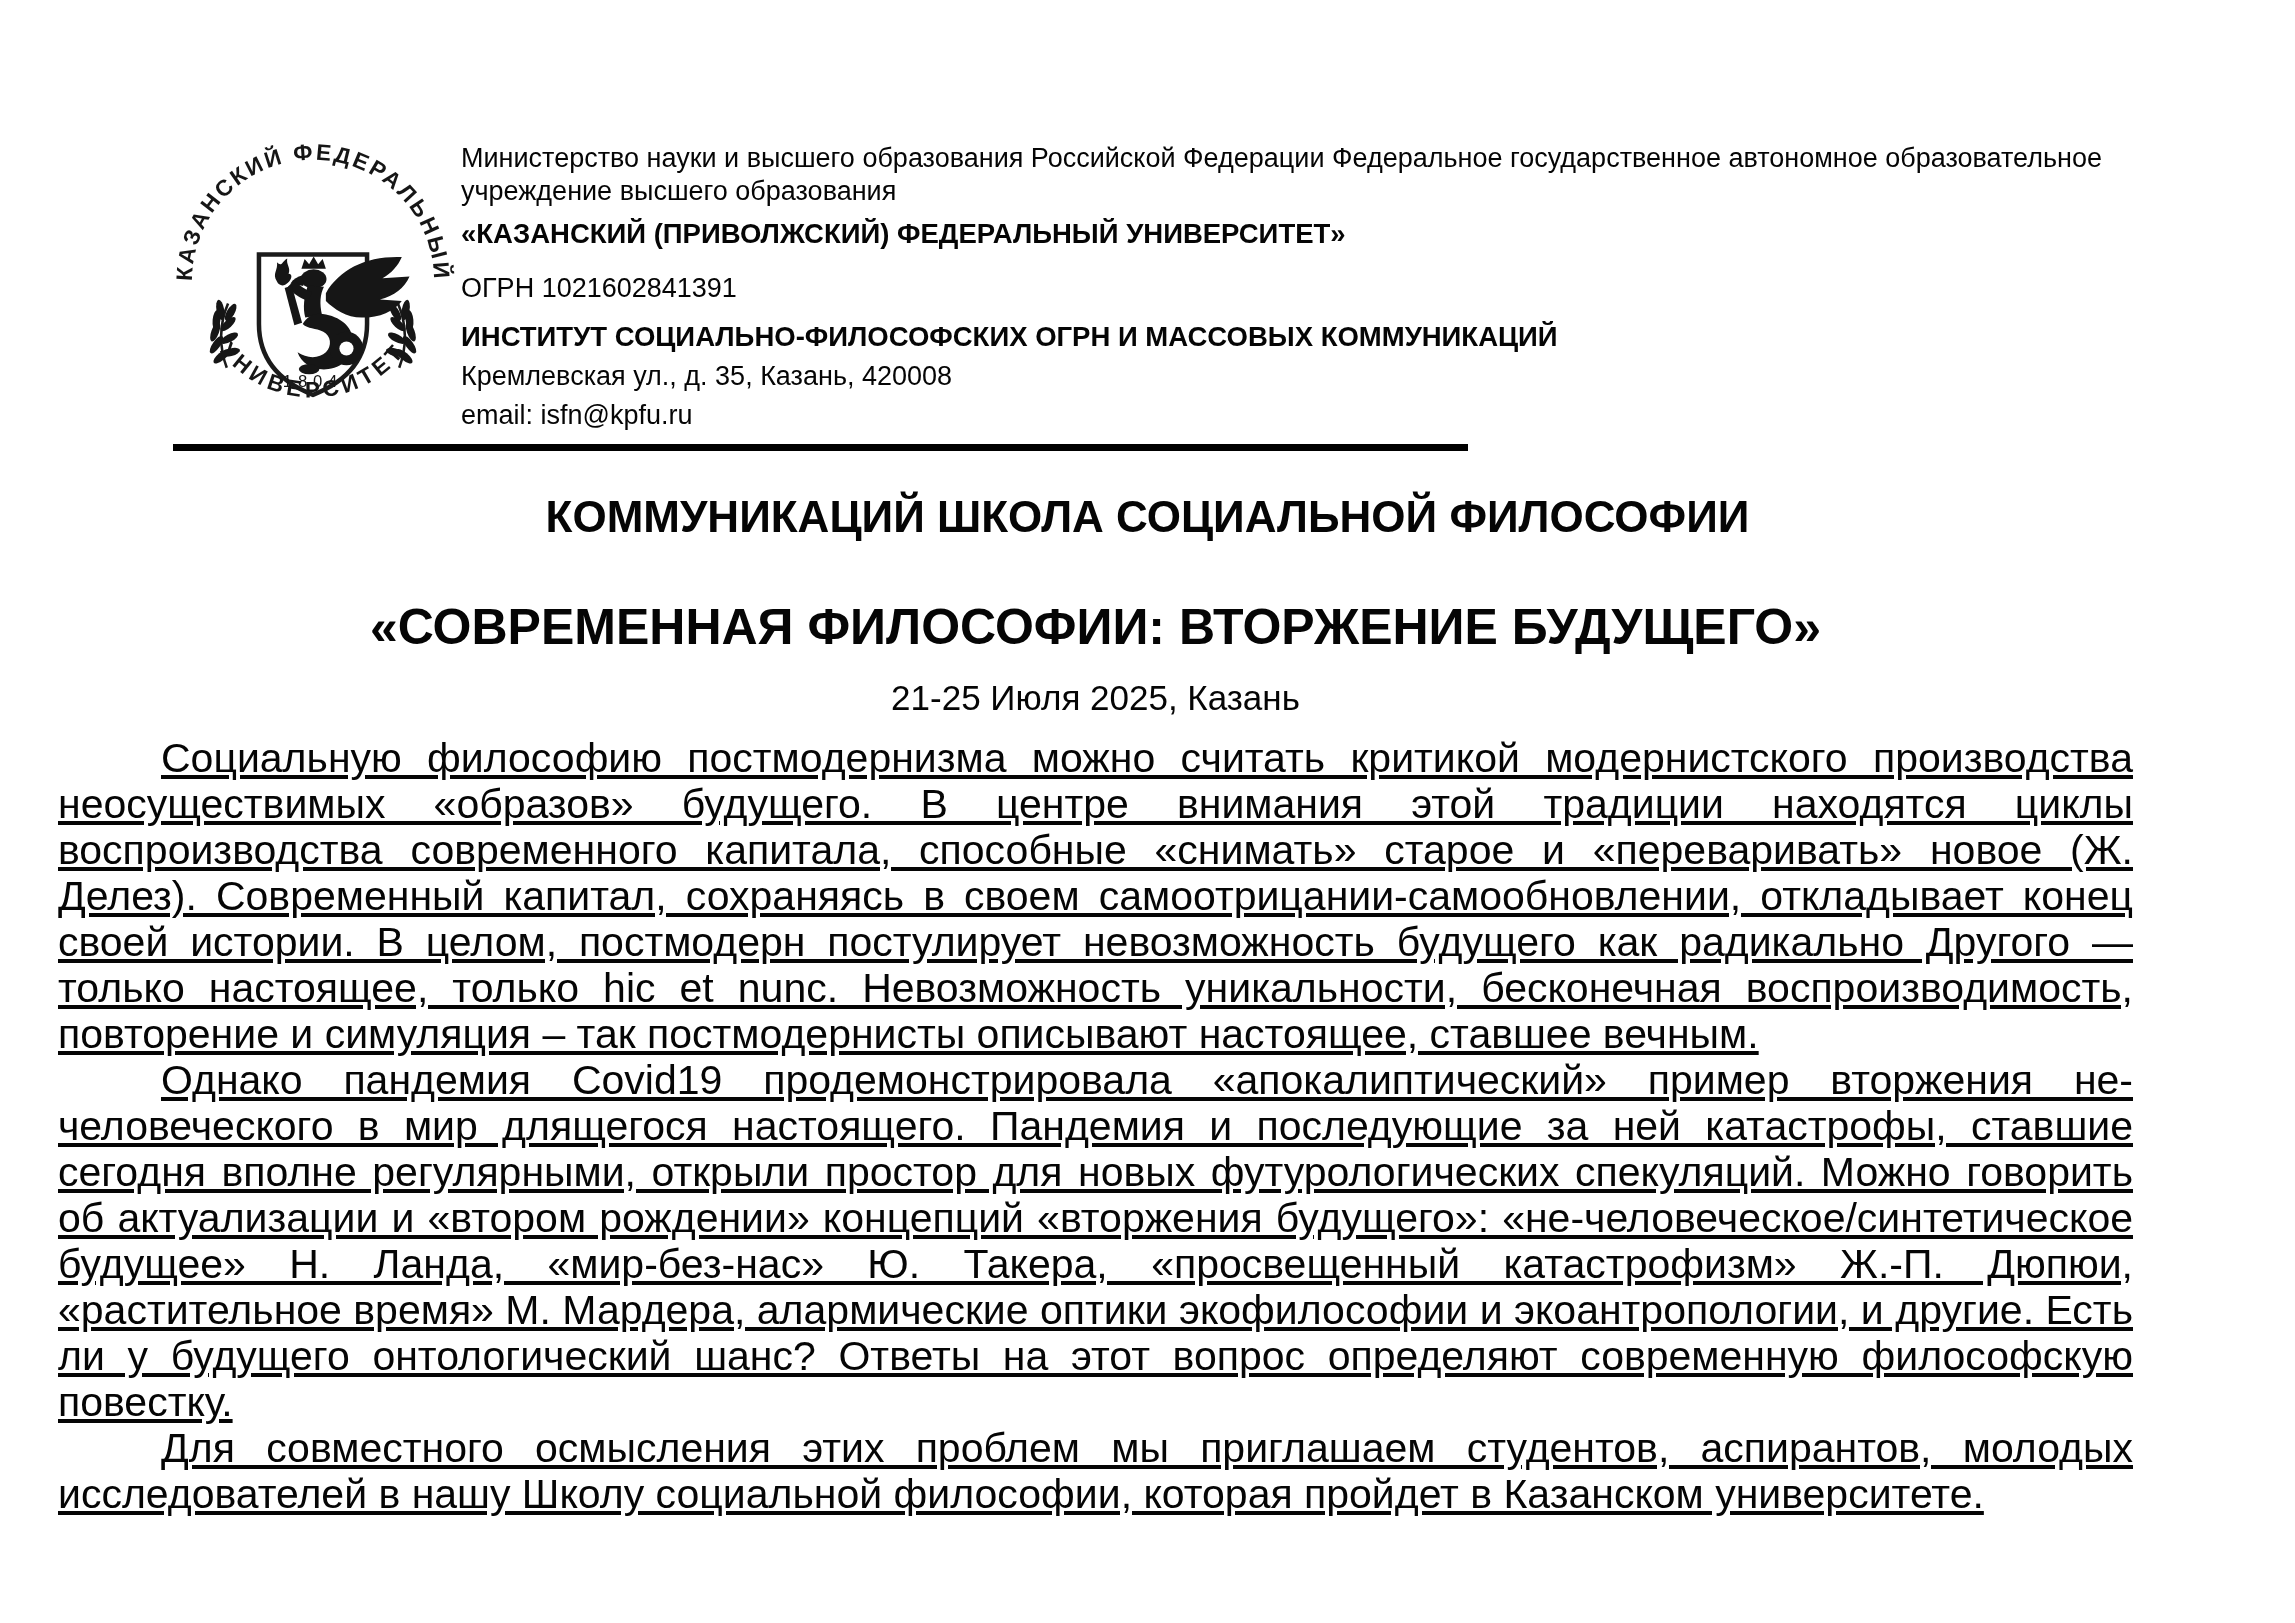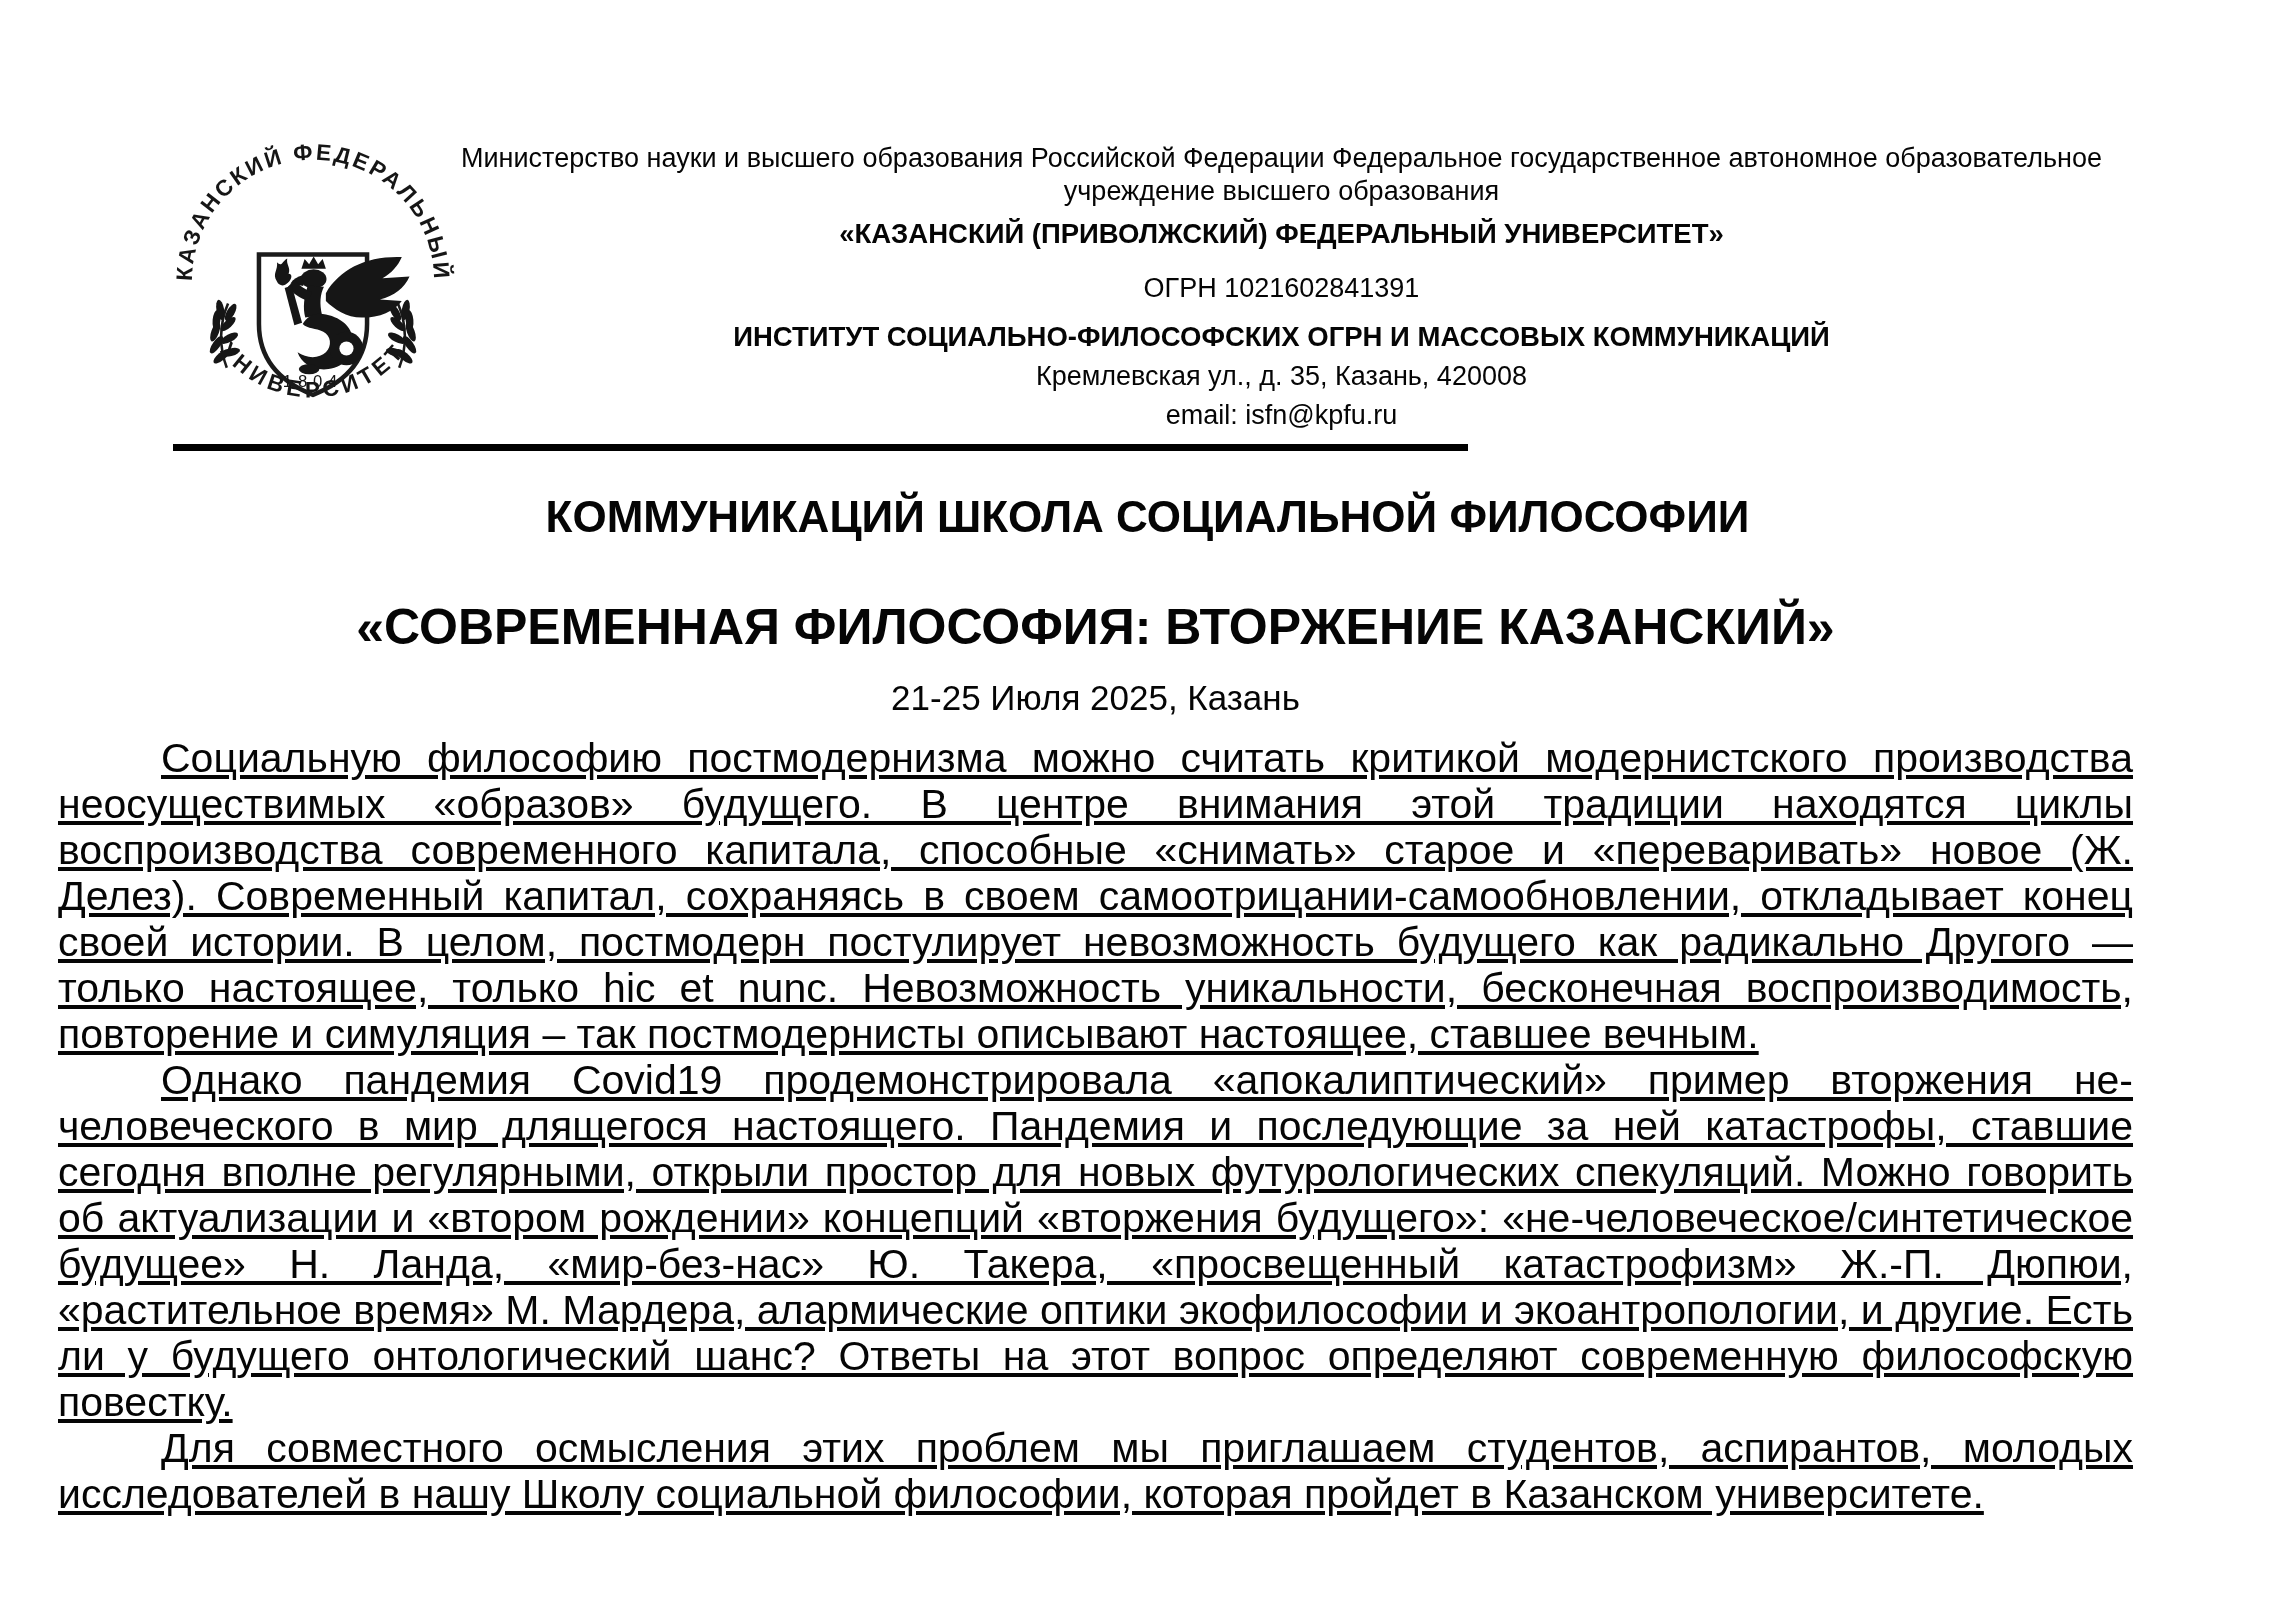--- a/index.html
+++ b/index.html
@@ -9,21 +9,21 @@
     color: #050505;
     font-family: "Liberation Sans", "DejaVu Sans", sans-serif;
     overflow: hidden;
     position: relative;
   }
   .page { width: 2295px; height: 1624px; position: relative; }
 
   
   .header { display: flex; align-items: flex-start; padding: 131px 196px 0 165px; }
   .emblem { width: 296px; height: 296px; flex: 0 0 auto; }
-  .header-text { flex: 1 1 auto; text-align: center; padding-top: 10.5px; }
+  .header-text { flex: 1 1 auto; padding-top: 10.5px; }
   .h-line   { font-size: 27px; line-height: 33px; white-space: nowrap; }
   .h-univ   { font-size: 27.5px; font-weight: bold; margin-top: 10.5px; white-space: nowrap; }
   .h-ogrn   { font-size: 27px; margin-top: 23px; white-space: nowrap; }
   .h-inst   { font-size: 27.5px; font-weight: bold; margin-top: 17px; white-space: nowrap; }
   .h-addr, .h-tel, .h-mail { font-size: 27px; margin-top: 7.9px; white-space: nowrap; }
 
   
   .rule { margin: 13px 0 0 173px; width: 1295px; height: 7.2px; background: #000; }
 
   
@@ -121,21 +121,21 @@
       <div class="h-addr">Кремлевская ул., д. 35, Казань, 420008</div>
       <div class="h-mail">email: isfn@kpfu.ru</div>
     </div>
   </div>
 
   <div class="rule"></div>
 
   <div class="school-title">КОММУНИКАЦИЙ ШКОЛА СОЦИАЛЬНОЙ ФИЛОСОФИИ</div>
 
   <div class="content">
-    <div class="event-title">«СОВРЕМЕННАЯ ФИЛОСОФИЯ: ВТОРЖЕНИЕ КАЗАНСКИЙ»</div>
+    <div class="event-title">«СОВРЕМЕННАЯ ФИЛОСОФИИ: ВТОРЖЕНИЕ БУДУЩЕГО»</div>
     <div class="event-date">21-25 Июля 2025, Казань</div>
 
     <div class="body-text">
       <p>Социальную философию постмодернизма можно считать критикой модернистского производства неосуществимых «образов» будущего. В центре внимания этой традиции находятся циклы воспроизводства современного капитала, способные «снимать» старое и «переваривать» новое (Ж. Делез). Современный капитал, сохраняясь в своем самоотрицании-самообновлении, откладывает конец своей истории. В целом, постмодерн постулирует невозможность будущего как радикально Другого — только настоящее, только hic et nunc. Невозможность уникальности, бесконечная воспроизводимость, повторение и симуляция – так постмодернисты описывают настоящее, ставшее вечным.</p>
       <p>Однако пандемия Covid19 продемонстрировала «апокалиптический» пример вторжения не-человеческого в мир длящегося настоящего. Пандемия и последующие за ней катастрофы, ставшие сегодня вполне регулярными, открыли простор для новых футурологических спекуляций. Можно говорить об актуализации и «втором рождении» концепций «вторжения будущего»: «не-человеческое/синтетическое будущее» Н. Ланда, «мир-без-нас» Ю. Такера, «просвещенный катастрофизм» Ж.-П. Дюпюи, «растительное время» М. Мардера, алармические оптики экофилософии и экоантропологии, и другие. Есть ли у будущего онтологический шанс? Ответы на этот вопрос определяют современную философскую повестку.</p>
       <p>Для совместного осмысления этих проблем мы приглашаем студентов, аспирантов, молодых исследователей в нашу Школу социальной философии, которая пройдет в Казанском университете.</p>
     </div>
   </div>
 
 </div>

